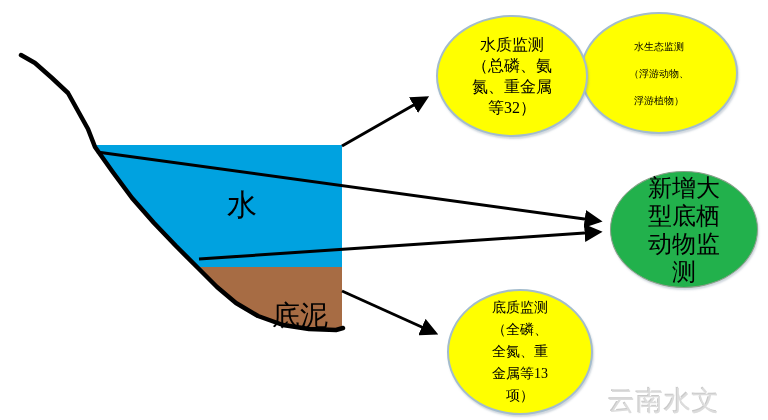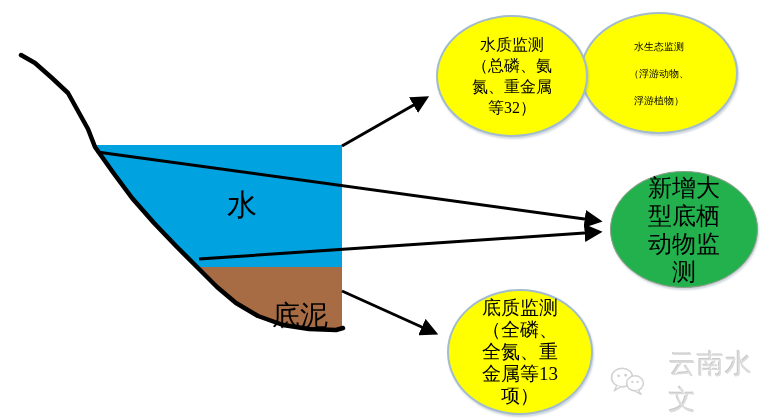--- a/index.html
+++ b/index.html
@@ -12,26 +12,26 @@
     position:absolute;border-radius:50%;
     display:flex;align-items:center;justify-content:center;
     border:2px solid #a3bccd;
     box-shadow:1px 2px 2px rgba(120,140,160,0.35);
     text-align:center;color:#000;
   }
   .bubble span{white-space:pre-line;display:block;}
   .bubble.b1{left:436px;top:15px;width:148px;height:118px;font-size:16px;line-height:21px;z-index:3;}
   .bubble.b2{left:580px;top:12px;width:154px;height:118px;font-size:10px;line-height:27px;z-index:2;}
   .bubble.b3{left:610px;top:171px;width:146px;height:115px;font-size:24px;line-height:28px;border:1.5px solid #8aa08a;z-index:2;}
-  .bubble.b4{left:447px;top:289px;width:142px;height:122px;font-size:19px;line-height:22px;z-index:2;}
+  .bubble.b4{left:447px;top:289px;width:142px;height:122px;font-size:14px;line-height:22px;z-index:2;}
   .zone-label{position:absolute;color:#000;z-index:2;}
   .zone-label.water{left:227px;top:185px;font-size:30px;}
   .zone-label.sediment{left:272px;top:276px;font-size:28px;margin-top:21px;}
   .watermark{
-    position:absolute;left:608px;top:361px;height:42px;display:flex;align-items:center;gap:22px;z-index:2;
+    position:absolute;left:608px;top:361px;height:42px;display:flex;align-items:center;gap:22px;z-index:2;flex-direction:column;
   }
   .watermark .wm-text{
     font-size:27px;letter-spacing:1px;color:#dcdcdc;
     text-shadow:1px 1px 0 #ffffff,-1px -1px 0 #c9c9c9;
   }
 </style>
 </head>
 <body>
 
 <div class="canvas">

